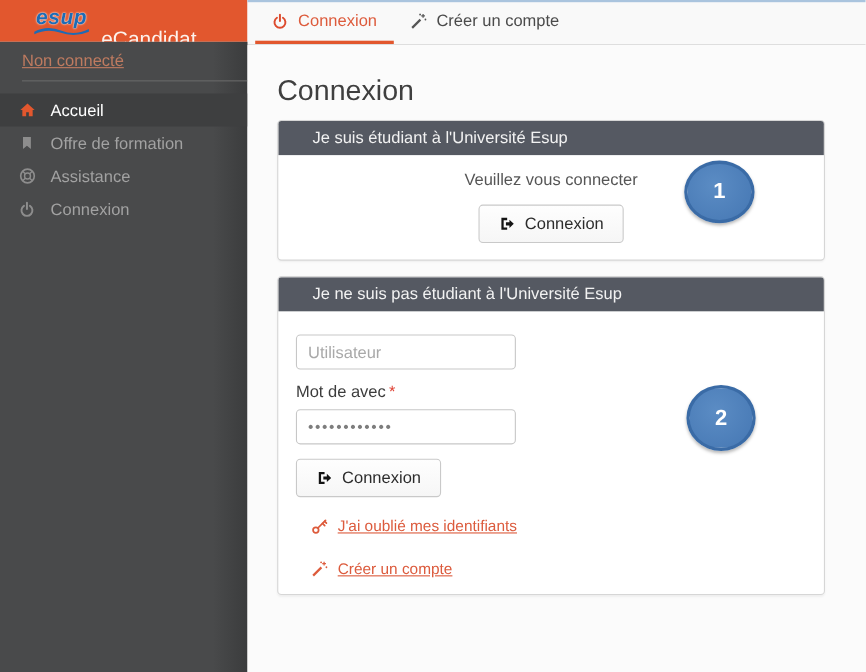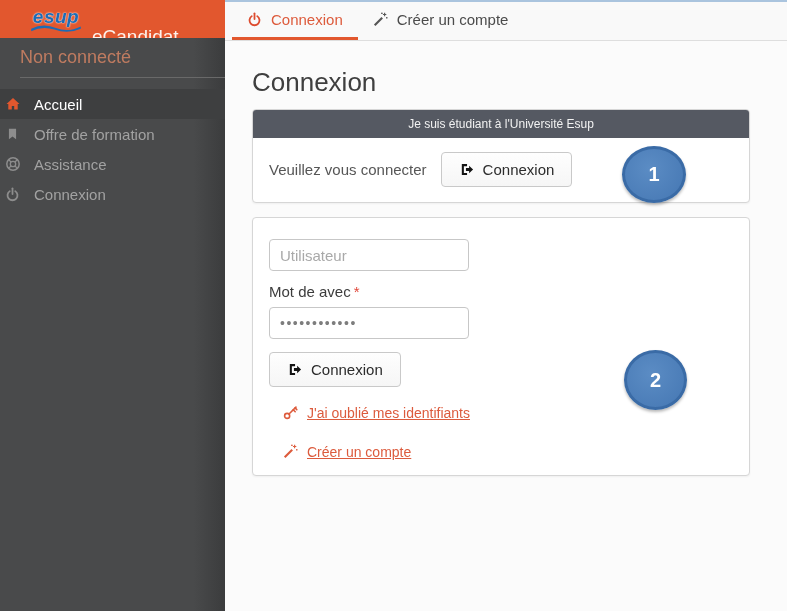--- a/index.html
+++ b/index.html
@@ -22,58 +22,58 @@
             display:flex; align-items:stretch; padding-left:7px; }
   .tab { display:flex; align-items:center; gap:9px; padding:0 15px; font-size:15px;
          color:#4b4b4b; cursor:pointer; border-bottom:3px solid transparent; }
   .tab .t-icon { display:flex; color:#555; }
   .tab.active { color:#dd5b3c; border-bottom-color:#e2572e; }
   .tab.active .t-icon { color:#dd4b2e; }
 
   
   .sidebar { position:absolute; left:0; top:38px; width:225px; height:573px;
              background:linear-gradient(to right,#494a4b 0%,#494a4b 86%,#3b3c3d 100%); }
-  .side-status { padding:9px 20px 9px 20px; color:#bf7b60; font-size:18px; }
+  .side-status { padding:9px 20px 9px 20px; color:#bf7b60; font-size:15px;text-decoration:underline; }
   .side-divider { border-bottom:1px solid #696969; margin-left:20px; }
   .side-menu { list-style:none; margin-top:11px; }
-  .side-item { display:flex; align-items:center; gap:13px; height:30px; padding:0 4px;
+  .side-item { display:flex; align-items:center; gap:13px; height:30px; padding:0 16px;
                color:#a2a2a2; font-size:15px; cursor:pointer; }
   .side-item .s-icon { width:17px; display:flex; justify-content:center; color:#8d8d8d; }
   .side-item.active { background:#3e3f40; color:#ffffff; }
   .side-item.active .s-icon { color:#e2572e; }
 
   
   .content { position:absolute; left:225px; top:41px; width:562px; height:570px;
              background:#fbfbfb; padding:0 0 0 27px; }
   .page-title { font-size:26px; font-weight:300; color:#3f3f3f; margin-top:26px; line-height:30px; }
 
   .panel { width:498px; margin-top:12px; border:1px solid #d6d6d6; border-radius:4px;
            background:#ffffff; box-shadow:0 1px 2px rgba(0,0,0,.05); overflow:hidden; }
   .panel + .panel { margin-top:14px; }
-  .panel-header { background:#555962; color:#f2f2f2; font-size:12px; padding:7px 20px;text-align:center; }
-  .panel-body { padding:14px 16px 15px 16px; }
+  .panel-header { background:#555962; color:#f2f2f2; font-size:15px; padding:7px 31px; }
+  .panel-body { padding:14px 16px 15px 16px;flex-direction:column; }
 
   .row { display:flex; align-items:center; gap:14px; }
   .prompt { color:#565656; font-size:15px; }
 
   .btn { display:inline-flex; align-items:center; gap:9px; padding:8px 17px;
          background:linear-gradient(#fefefe,#f6f6f6); border:1px solid #c9c9c9; border-radius:4px;
          font-size:15px; color:#2c2c2c; font-family:"Liberation Sans",sans-serif; cursor:pointer; }
   .btn .b-icon { display:flex; color:#141414; }
 
   .form-label { margin-top:19px; font-size:15px; color:#3c3c3c; }
   .req { color:#e0473a; margin-left:3px; }
   .text-input { display:block; margin-top:7px; width:200px; height:32px; padding:0 10px;
                 border:1px solid #c7c7c7; border-radius:4px; font-size:15px; color:#555;
                 font-family:"Liberation Sans",sans-serif; background:#fff; }
   .text-input::placeholder { color:#a9a9a9; }
   .pwd { color:#7d7d7d; letter-spacing:1.5px; font-size:14px; }
   .btn-form { margin-top:13px; }
 
-  .link-row { margin-top:18px; margin-left:14px; display:flex; align-items:flex-start; gap:9px; }
+  .link-row { margin-top:18px; margin-left:14px; display:flex; align-items:flex-end; gap:9px; }
   .link-row + .link-row { margin-top:23px; }
   .link-row .l-icon { display:flex; color:#dd5b3c; }
   .link { color:#dc5b3d; font-size:14px; text-decoration:underline; cursor:pointer; }
 
   
   .badge { position:absolute; border-radius:50%;
            background:radial-gradient(circle at 42% 38%, #5b8cc4, #4577b3);
            border:3px solid #3a6ba6; box-shadow:0 2px 3px rgba(0,0,0,.28);
            display:flex; align-items:center; justify-content:center;
            color:#fff; font-size:20px; font-weight:bold; }
@@ -173,20 +173,21 @@
               <path d="M8.6 2.2H3v11.6h5.6v-2.2H5.2V4.4h3.4z"></path>
               <path d="M7.4 6.5h3.4V4L15 8l-4.2 4V9.5H7.4z"></path>
             </svg>
           </span>
           <span>Connexion</span>
         </button>
       </div>
     </section>
 
     <section class="panel">
+      <div class="panel-header">Je ne suis pas étudiant à l'Université Esup</div>
       <div class="panel-body">
 
         <input class="text-input" type="text" placeholder="Utilisateur" style="">
 
         <div class="form-label" style="margin-top:12px;">
           <span>Mot de avec</span><span class="req">*</span>
         </div>
         <input class="text-input pwd" type="text" value="••••••••••••" style="">
 
         <button class="btn btn-form">

